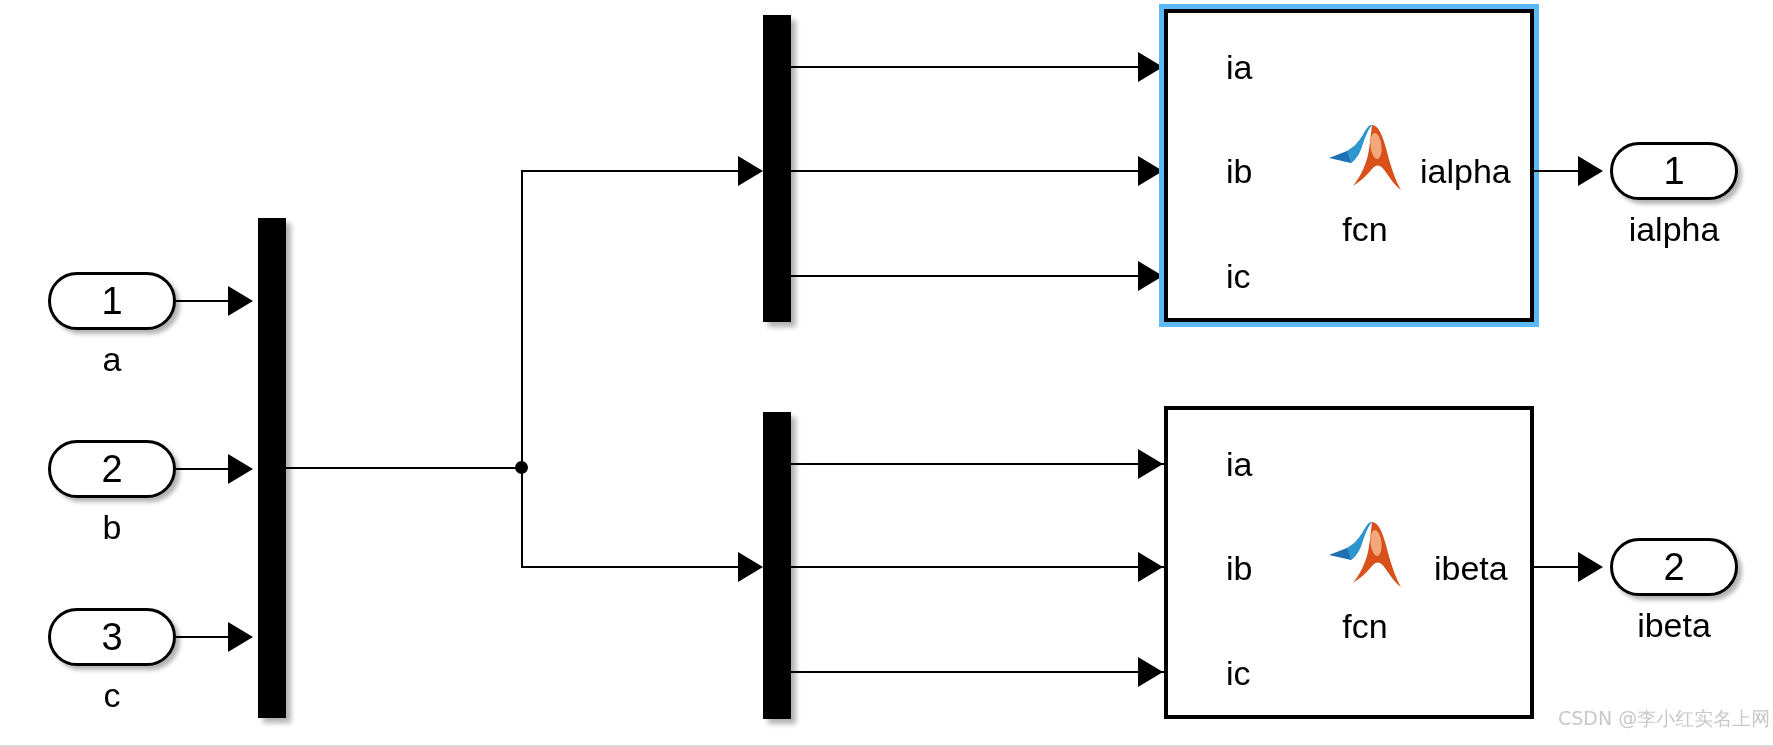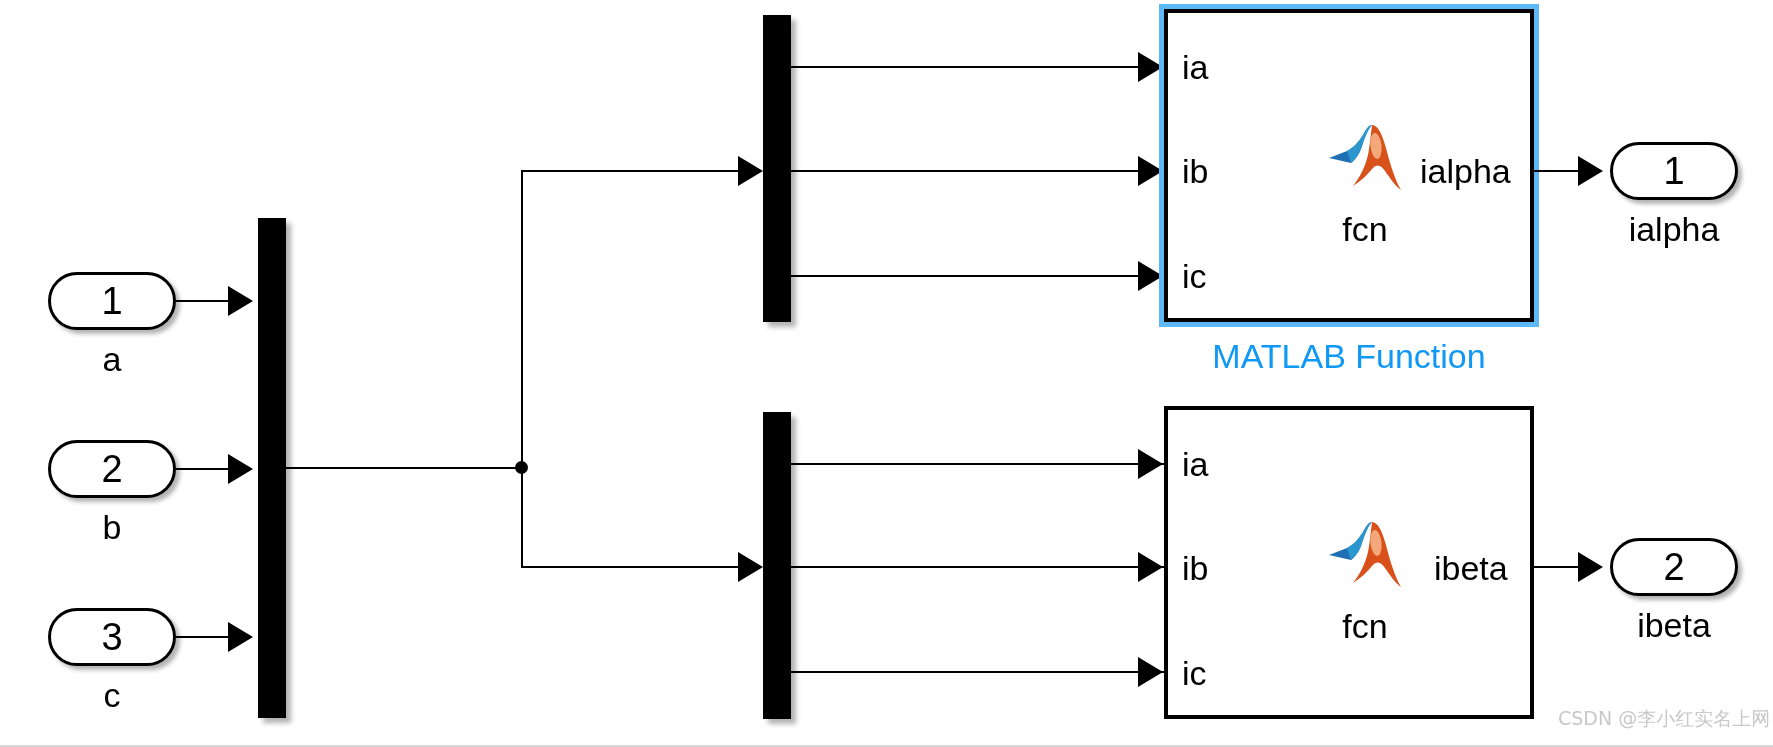--- a/index.html
+++ b/index.html
@@ -83,20 +83,21 @@
   }
   .fcn-block.selected {
     box-shadow: 0 0 0 5px #5cb8f7;
   }
   .fcn-inport-label {
     position: absolute;
     font-size: 34px;
     color: #000000;
     white-space: nowrap;
     line-height: 1;
+    margin-left: 44px;
   }
   .fcn-outport-label {
     position: absolute;
     font-size: 34px;
     color: #000000;
     white-space: nowrap;
     line-height: 1;
   }
   .fcn-center {
     position: absolute;
@@ -213,21 +214,20 @@
       <path d="M2 34 L20 27 C26 24 31 19 36 11 C39 5 42 1 45 1 C41 5 38 13 35 22 C33 29 29 35 24 39 Z" fill="#1f6fb5"></path>
       <path d="M20 27 C26 24 31 19 36 11 C39 5 42 1 45 1 C41 5 38 13 35 22 C33 29 29 35 24 39 Z" fill="#2e9ad0" opacity="0.9"></path>
       <path d="M45 1 C51 1 55 10 59 24 C63 40 68 56 74 66 C68 62 63 54 58 47 C54 41 50 39 45 45 C40 51 34 57 26 62 C33 53 38 43 41 31 C43 21 44 9 45 1 Z" fill="#d8501a"></path>
       <ellipse cx="49" cy="22" rx="5.5" ry="13" fill="#f2a87a" transform="rotate(-6 49 22)"></ellipse>
     </svg>
     <span class="fcn-text">fcn</span>
   </div>
 
   <div class="fcn-outport-label" style="left:1420px; top:154px;">ialpha</div>
 
-  <div class="block-name" style="left:1164px; top:339px; width:370px; text-align:center;">MATLAB Function</div>
 
   <div class="wire wire-h" style="left:1534px; top:170px; width:48px;"></div>
   <div class="arrow" style="left:1578px; top:156px;"></div>
 
   <div class="port-block" style="left:1610px; top:142px; width:128px; height:58px;">
     <span>1</span>
   </div>
   <div class="port-label" style="left:1610px; top:210px; width:128px;">ialpha</div>
 
   <div class="fcn-block" style="left:1164px; top:406px; width:370px; height:313px;">

